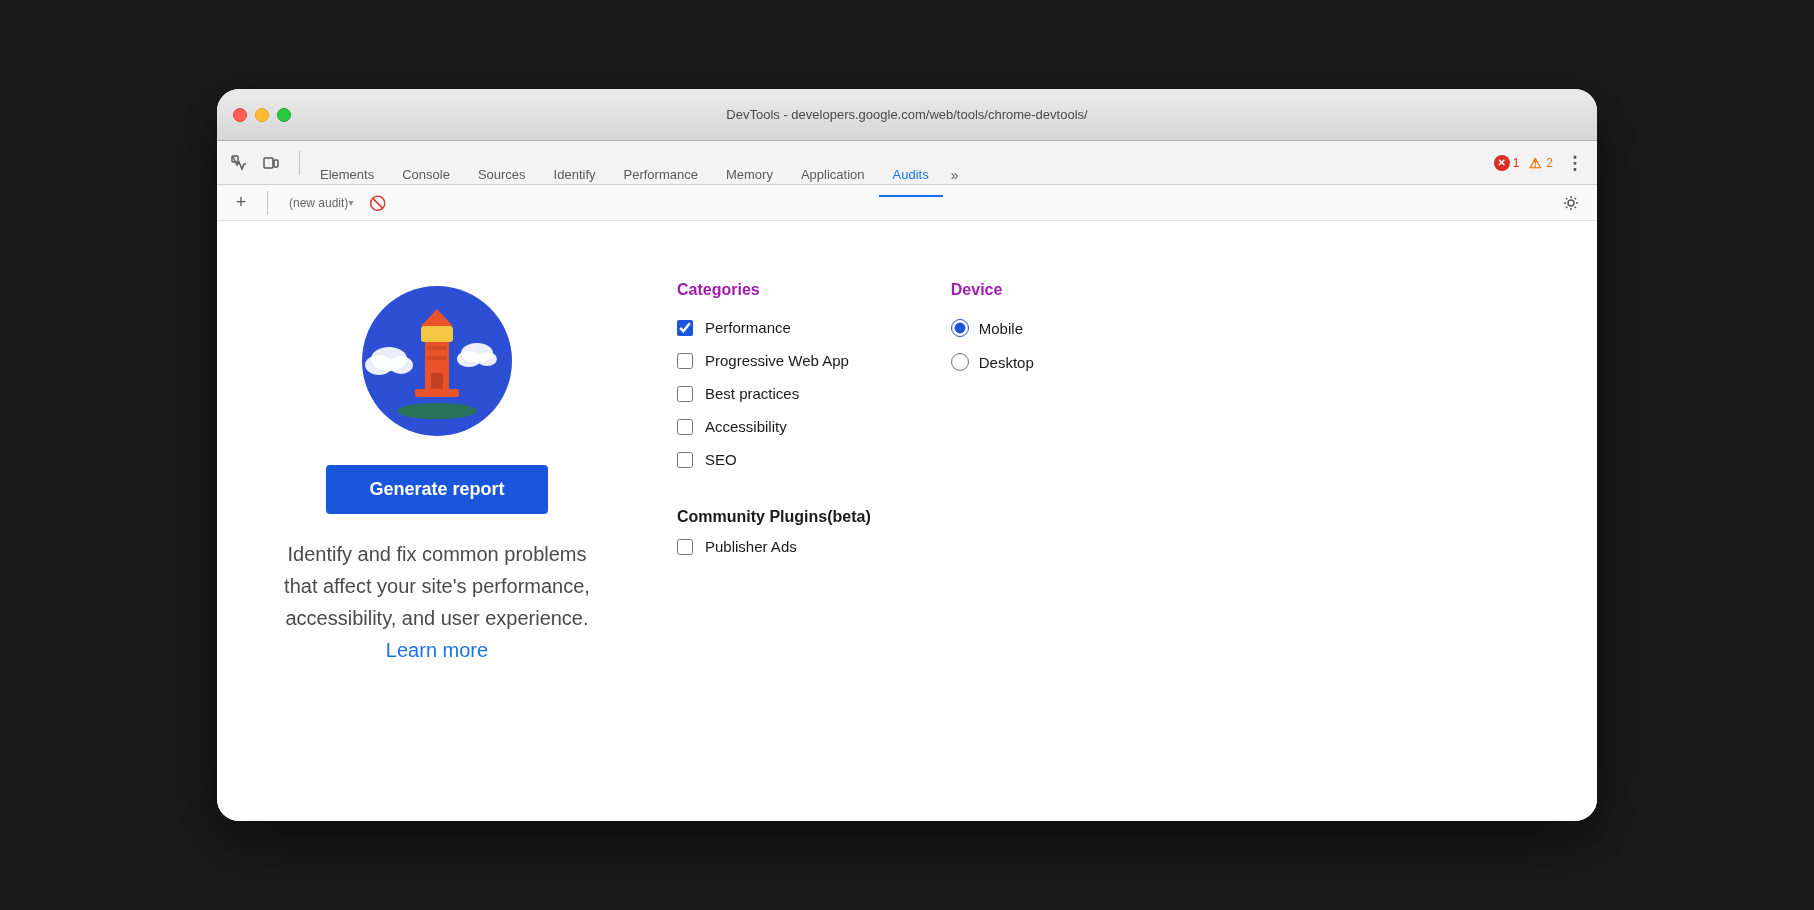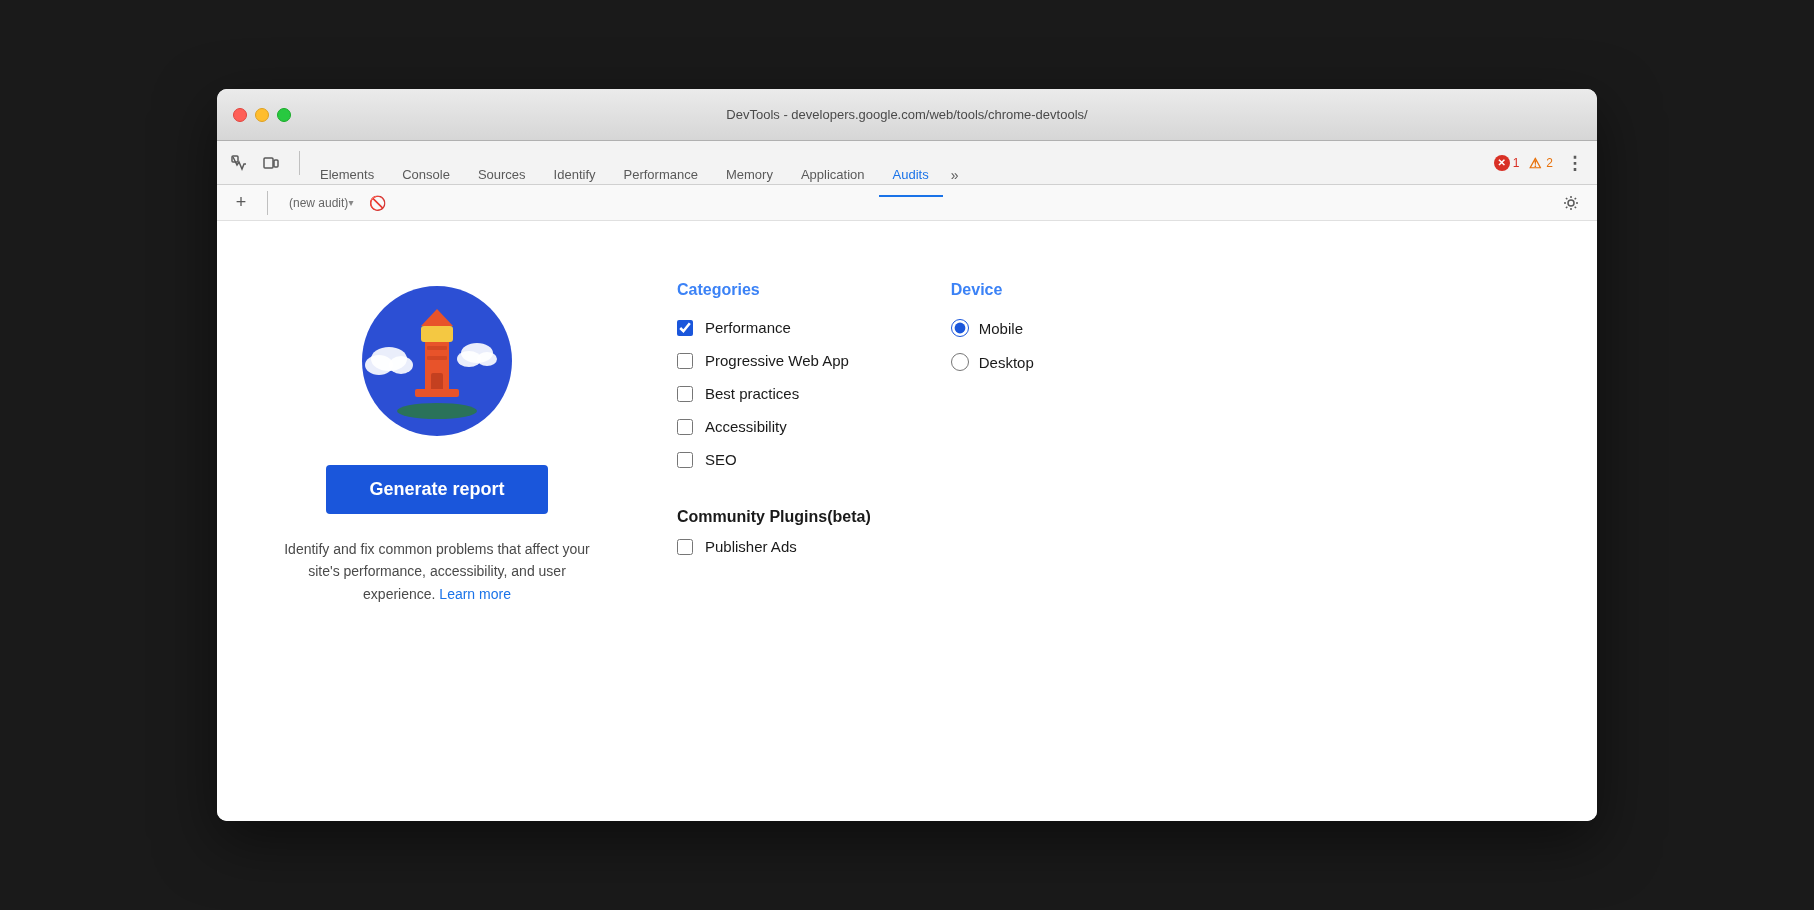--- a/index.html
+++ b/index.html
@@ -7,21 +7,21 @@
       background: #1a1a1a;
       display: flex;
       align-items: center;
       justify-content: center;
       min-height: 100vh;
       font-family: -apple-system, BlinkMacSystemFont, 'Segoe UI', sans-serif;
     }
     .window {
       width: 1380px;
       background: #ffffff;
-      border-radius: 10px;
+      border-radius: 22px;
       overflow: hidden;
       box-shadow: 0 20px 60px rgba(0,0,0,0.5);
     }
     .titlebar {
       background: linear-gradient(to bottom, #ebebeb, #d6d6d6);
       height: 52px;
       display: flex;
       align-items: center;
       padding: 0 16px;
       position: relative;
@@ -245,21 +245,21 @@
       border-radius: 4px;
       padding: 14px 43px;
       font-size: 18px;
       font-weight: 700;
       cursor: pointer;
       white-space: nowrap;
     }
     .description {
       max-width: 320px;
       text-align: center;
-      font-size: 14px;
+      font-size: 20px;
       color: #4a4a4a;
       line-height: 1.6;
     }
     .learn-more-link {
       color: #1a73e8;
       text-decoration: none;
     }
     .right-panel {
       flex: 1;
       padding-top: 20px;
@@ -267,21 +267,21 @@
       gap: 80px;
     }
     .categories-section, .device-section {
       display: flex;
       flex-direction: column;
       gap: 16px;
     }
     .section-title {
       font-size: 16px;
       font-weight: 700;
-      color: #3b82f6;
+      color: #a21caf;
       margin-bottom: 4px;
     }
     .checkbox-item {
       display: flex;
       align-items: center;
       gap: 12px;
       font-size: 15px;
       color: #1a1a1a;
       cursor: pointer;
     }

